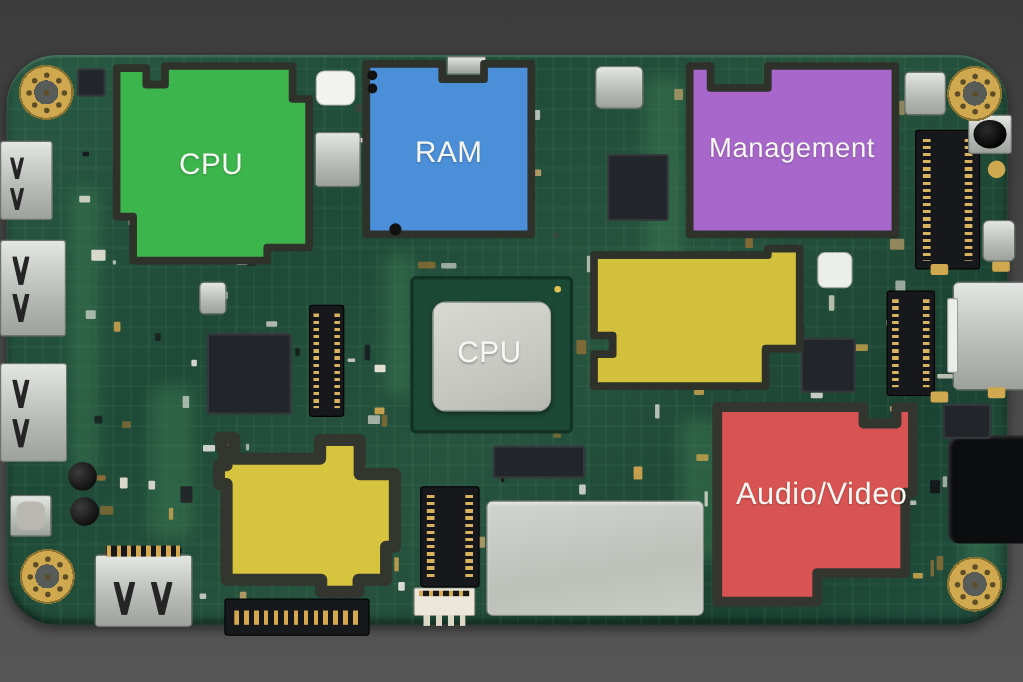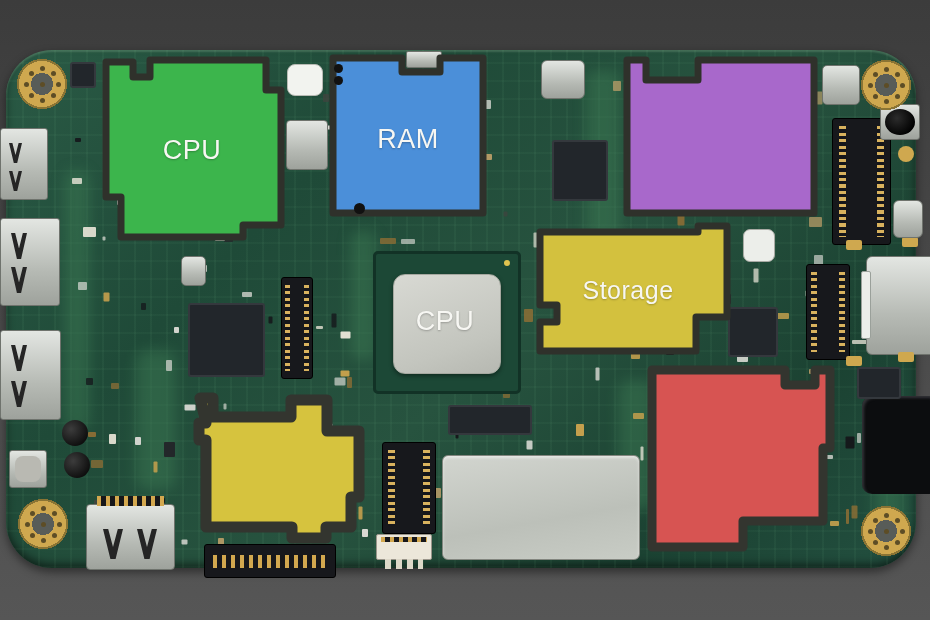--- a/index.html
+++ b/index.html
@@ -322,17 +322,18 @@
     <path d="M652,370 H785 V385 H815 V370 H830 V448 H823 V521 H743 V547 H652 Z" stroke="#33352f" stroke-width="9" stroke-linejoin="round" fill="#d75452"></path>
   </svg>
 
   <div class="dot" style="left:334px;top:64px;width:9px;height:9px;"></div>
   <div class="dot" style="left:334px;top:76px;width:9px;height:9px;"></div>
   <div class="dot" style="left:354px;top:203px;width:11px;height:11px;"></div>
 
   <div class="rlabel" style="left:192px;top:150px;font-size:27px;">CPU</div>
   <div class="rlabel" style="left:408px;top:139px;font-size:27px;">RAM</div>
   <div class="rlabel" style="left:720px;top:135px;font-size:25px;line-height:27px;">
-  </div>
-  <div class="rlabel" style="left:628px;top:290px;font-size:25px;">Storage</div>
+    <div>Management</div>
+  </div>
   <div class="rlabel" style="left:445px;top:321px;font-size:27px;">CPU</div>
+  <div class="rlabel" style="left:747px;top:449px;font-size:28px;">Audio/Video</div>
 
 </div>
 
 </body></html>

